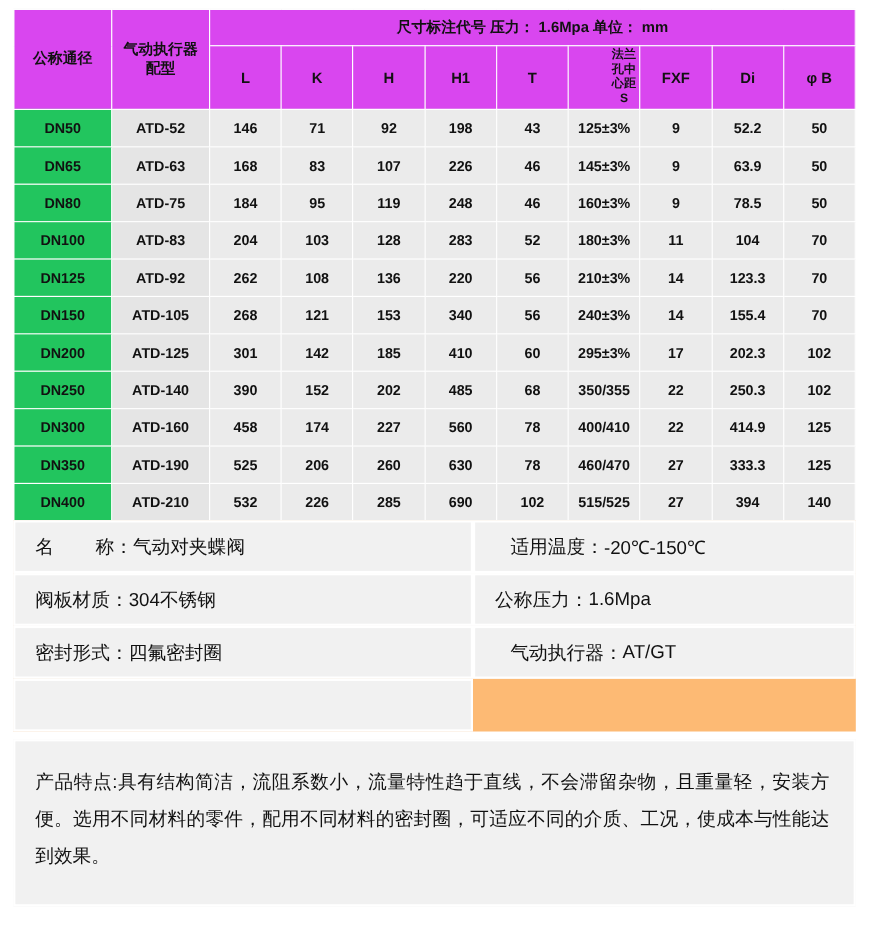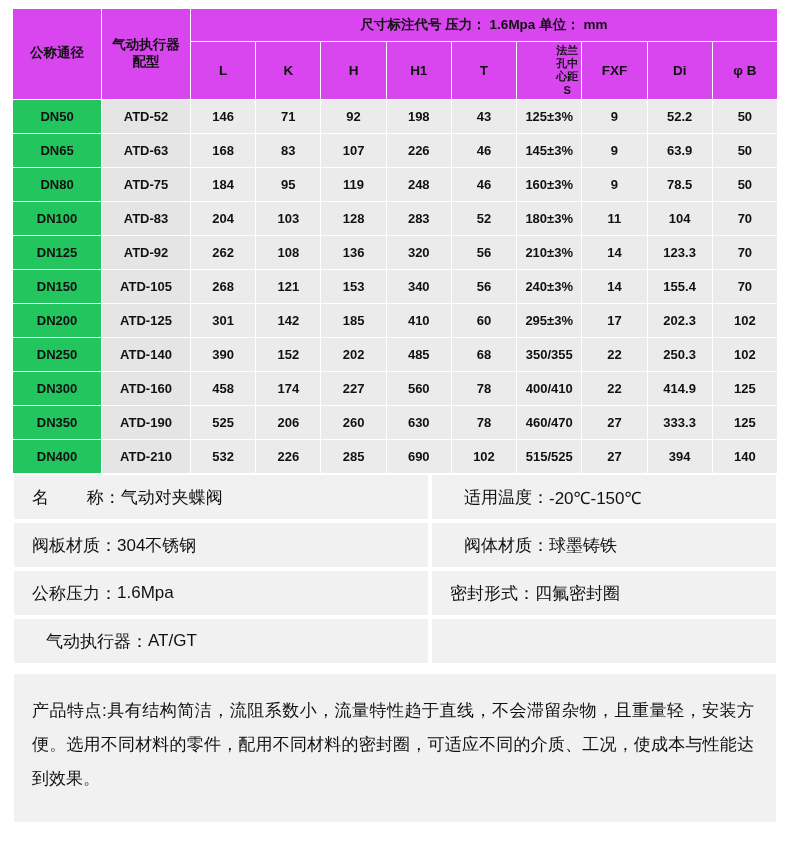--- a/index.html
+++ b/index.html
@@ -214,21 +214,21 @@
             <td class="c8" style="width: 64px;">11</td>
             <td class="c9" style="width: 62px;">104</td>
             <td class="c10" style="width: 50px;">70</td>
           </tr>
           <tr>
             <td class="c0" style="width: 86px;">DN125</td>
             <td class="c1" style="width: 86px;">ATD-92</td>
             <td class="c2" style="width: 62px;">262</td>
             <td class="c3" style="width: 60px;">108</td>
             <td class="c4" style="width: 60px;">136</td>
-            <td class="c5" style="width: 62px;">320</td>
+            <td class="c5" style="width: 62px;">220</td>
             <td class="c6" style="width: 56px;">56</td>
             <td class="c7" style="width: 118px;">210±3%</td>
             <td class="c8" style="width: 64px;">14</td>
             <td class="c9" style="width: 62px;">123.3</td>
             <td class="c10" style="width: 50px;">70</td>
           </tr>
           <tr>
             <td class="c0" style="width: 86px;">DN150</td>
             <td class="c1" style="width: 86px;">ATD-105</td>
             <td class="c2" style="width: 62px;">268</td>
@@ -308,21 +308,20 @@
           </tr>
         </tbody>
     </table>
   </div>
 
   <div class="info">
     <div class="cell"><span>名        称：</span><span>气动对夹蝶阀</span></div>
     <div class="cell right"><span>适用温度：</span><span>-20℃-150℃</span></div>
 
     <div class="cell"><span>阀板材质：</span><span>304不锈钢</span></div>
-    <div class="cell right"><span>阀体材质：</span><span>球墨铸铁</span></div>
 
     <div class="cell"><span>公称压力：</span><span>1.6Mpa</span></div>
     <div class="cell"><span>密封形式：</span><span>四氟密封圈</span></div>
 
     <div class="cell right"><span>气动执行器：</span><span>AT/GT</span></div>
     <div class="cell blank"></div>
   </div>
 
   <div class="features">
     <p>产品特点:具有结构简洁，流阻系数小，流量特性趋于直线，不会滞留杂物，且重量轻，安装方便。选用不同材料的零件，配用不同材料的密封圈，可适应不同的介质、工况，使成本与性能达到效果。</p>

